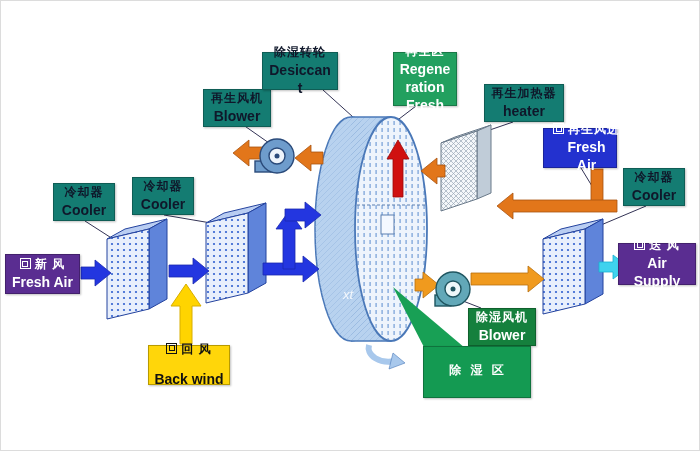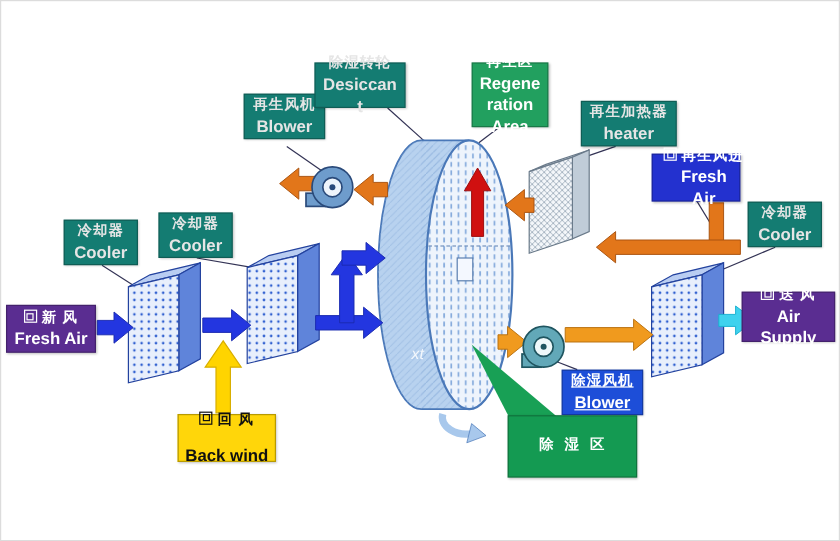--- a/index.html
+++ b/index.html
@@ -4,27 +4,27 @@
 <style>
   html,body{margin:0;padding:0;background:#f5f5f5;font-family:"Liberation Sans",sans-serif;}
   .stage{position:relative;width:700px;height:451px;background:#ffffff;border:1px solid #dcdcdc;
          box-sizing:border-box;overflow:hidden;margin:0 auto;}
   .stage svg{position:absolute;left:0;top:0;}
   .label{position:absolute;display:flex;flex-direction:column;align-items:center;justify-content:center;
          text-align:center;box-sizing:border-box;padding:3px 4px;line-height:1.3;
          border:1px solid rgba(0,0,0,.25);box-shadow:1px 1px 2px rgba(0,0,0,.25);}
   .label .zh{font-size:12px;font-weight:bold;letter-spacing:1px;white-space:nowrap;}
   .label .en{font-size:14px;font-weight:bold;overflow-wrap:anywhere;}
-  .c-teal{background:#147c72;color:#e5e5e5;}
+  .c-teal{background:#147c72;color:#0f172a;}
   .c-purple{background:#5a2d91;color:#ffffff;}
   .c-orange{background:#c9661c;color:#ffffff;}
   .c-yellow{background:#ffd60a;color:#111111;border-color:#b89a00;}
   .c-blue{background:#2331cf;color:#ffffff;}
   .c-green1{background:#22a05f;color:#ffffff;}
-  .c-green2{background:#1d4ed8;color:#ffffff;text-decoration:underline;}
+  .c-green2{background:#15803d;color:#ffffff;}
   .c-green3{background:#149a52;color:#ffffff;font-family:Liberation Mono, monospace;}
   .port-icon{display:inline-block;width:9px;height:9px;border:1.5px solid currentColor;
              margin-right:4px;vertical-align:-1px;position:relative;}
   .port-icon::after{content:"";position:absolute;inset:1.5px;border:1px solid currentColor;}
   .watermark{position:absolute;left:342px;top:286px;color:rgba(255,255,255,.85);
              font-size:13px;font-style:italic;}
 </style>
 </head>
 <body>
 
@@ -161,34 +161,34 @@
   <div class="label c-teal" style="left:131px;top:176px;width:62px;height:38px;">
     <div class="zh">冷却器</div>
     <div class="en">Cooler</div>
   </div>
 
   <div class="label c-yellow" style="left:147px;top:344px;width:82px;height:40px;gap:13px;">
     <div class="zh"><span class="port-icon"></span><span>回 风</span></div>
     <div class="en">Back wind</div>
   </div>
 
-  <div class="label c-teal" style="left:202px;top:77px;width:68px;height:38px;">
+  <div class="label c-teal" style="left:202px;top:88px;width:68px;height:38px;">
     <div class="zh">再生风机</div>
     <div class="en">Blower</div>
   </div>
 
 
   <div class="label c-teal" style="left:261px;top:51px;width:76px;height:38px;">
     <div class="zh">除湿转轮</div>
     <div class="en">Desiccant</div>
   </div>
 
   <div class="label c-green1" style="left:392px;top:51px;width:64px;height:54px;">
     <div class="zh">再生区</div>
-    <div class="en">Regeneration Area</div>
+    <div class="en">Regeneration Fresh</div>
   </div>
 
   <div class="label c-teal" style="left:483px;top:83px;width:80px;height:38px;">
     <div class="zh">再生加热器</div>
     <div class="en">heater</div>
   </div>
 
   <div class="label c-blue" style="left:542px;top:127px;width:74px;height:40px;padding-left:17px;">
     <div class="zh"><span class="port-icon"></span><span>再生风进</span></div>
     <div class="en">Fresh Air</div>

